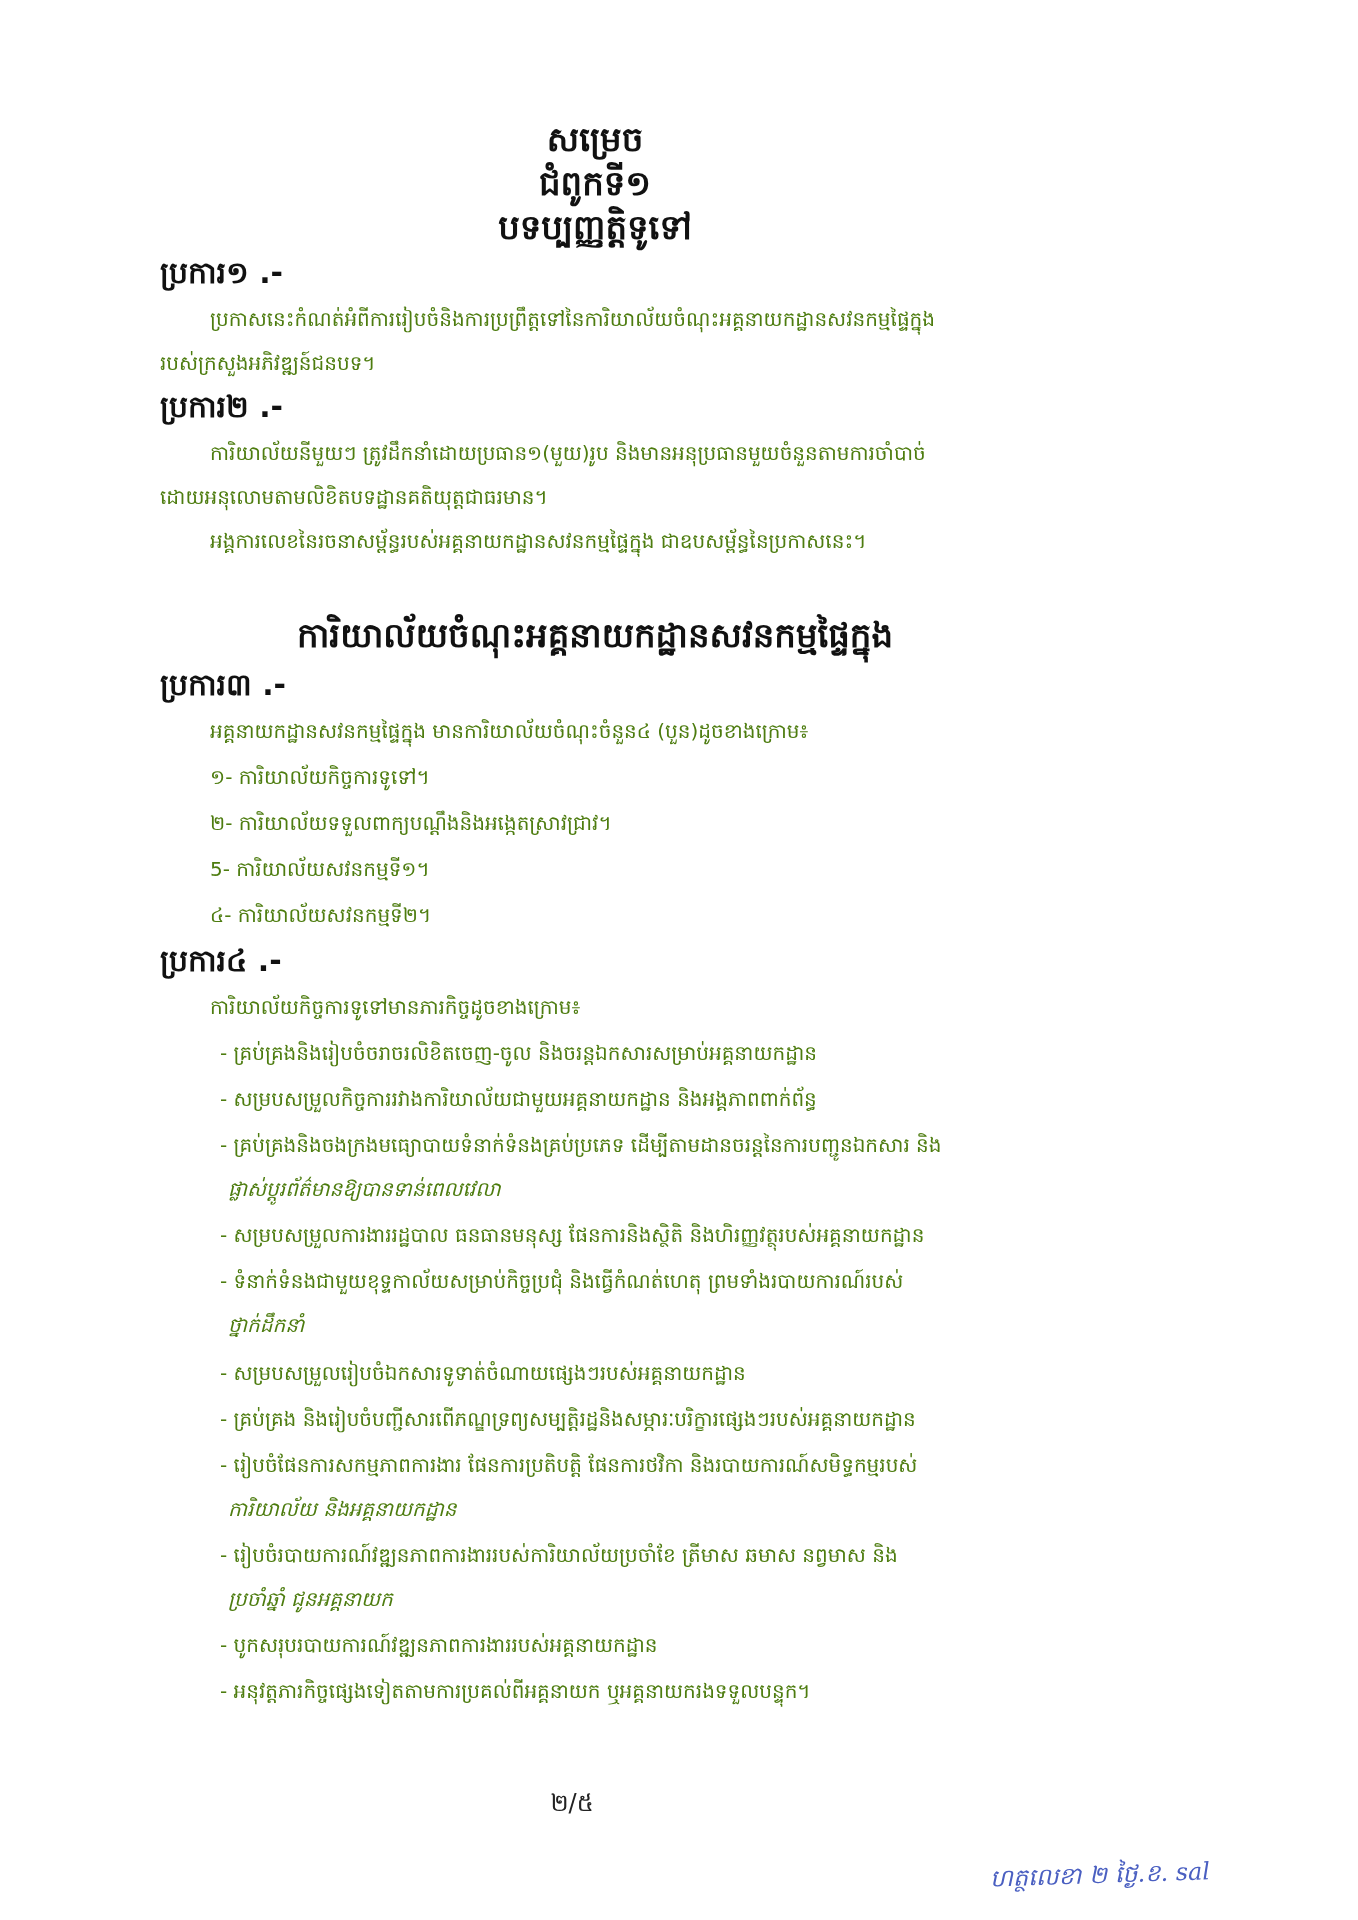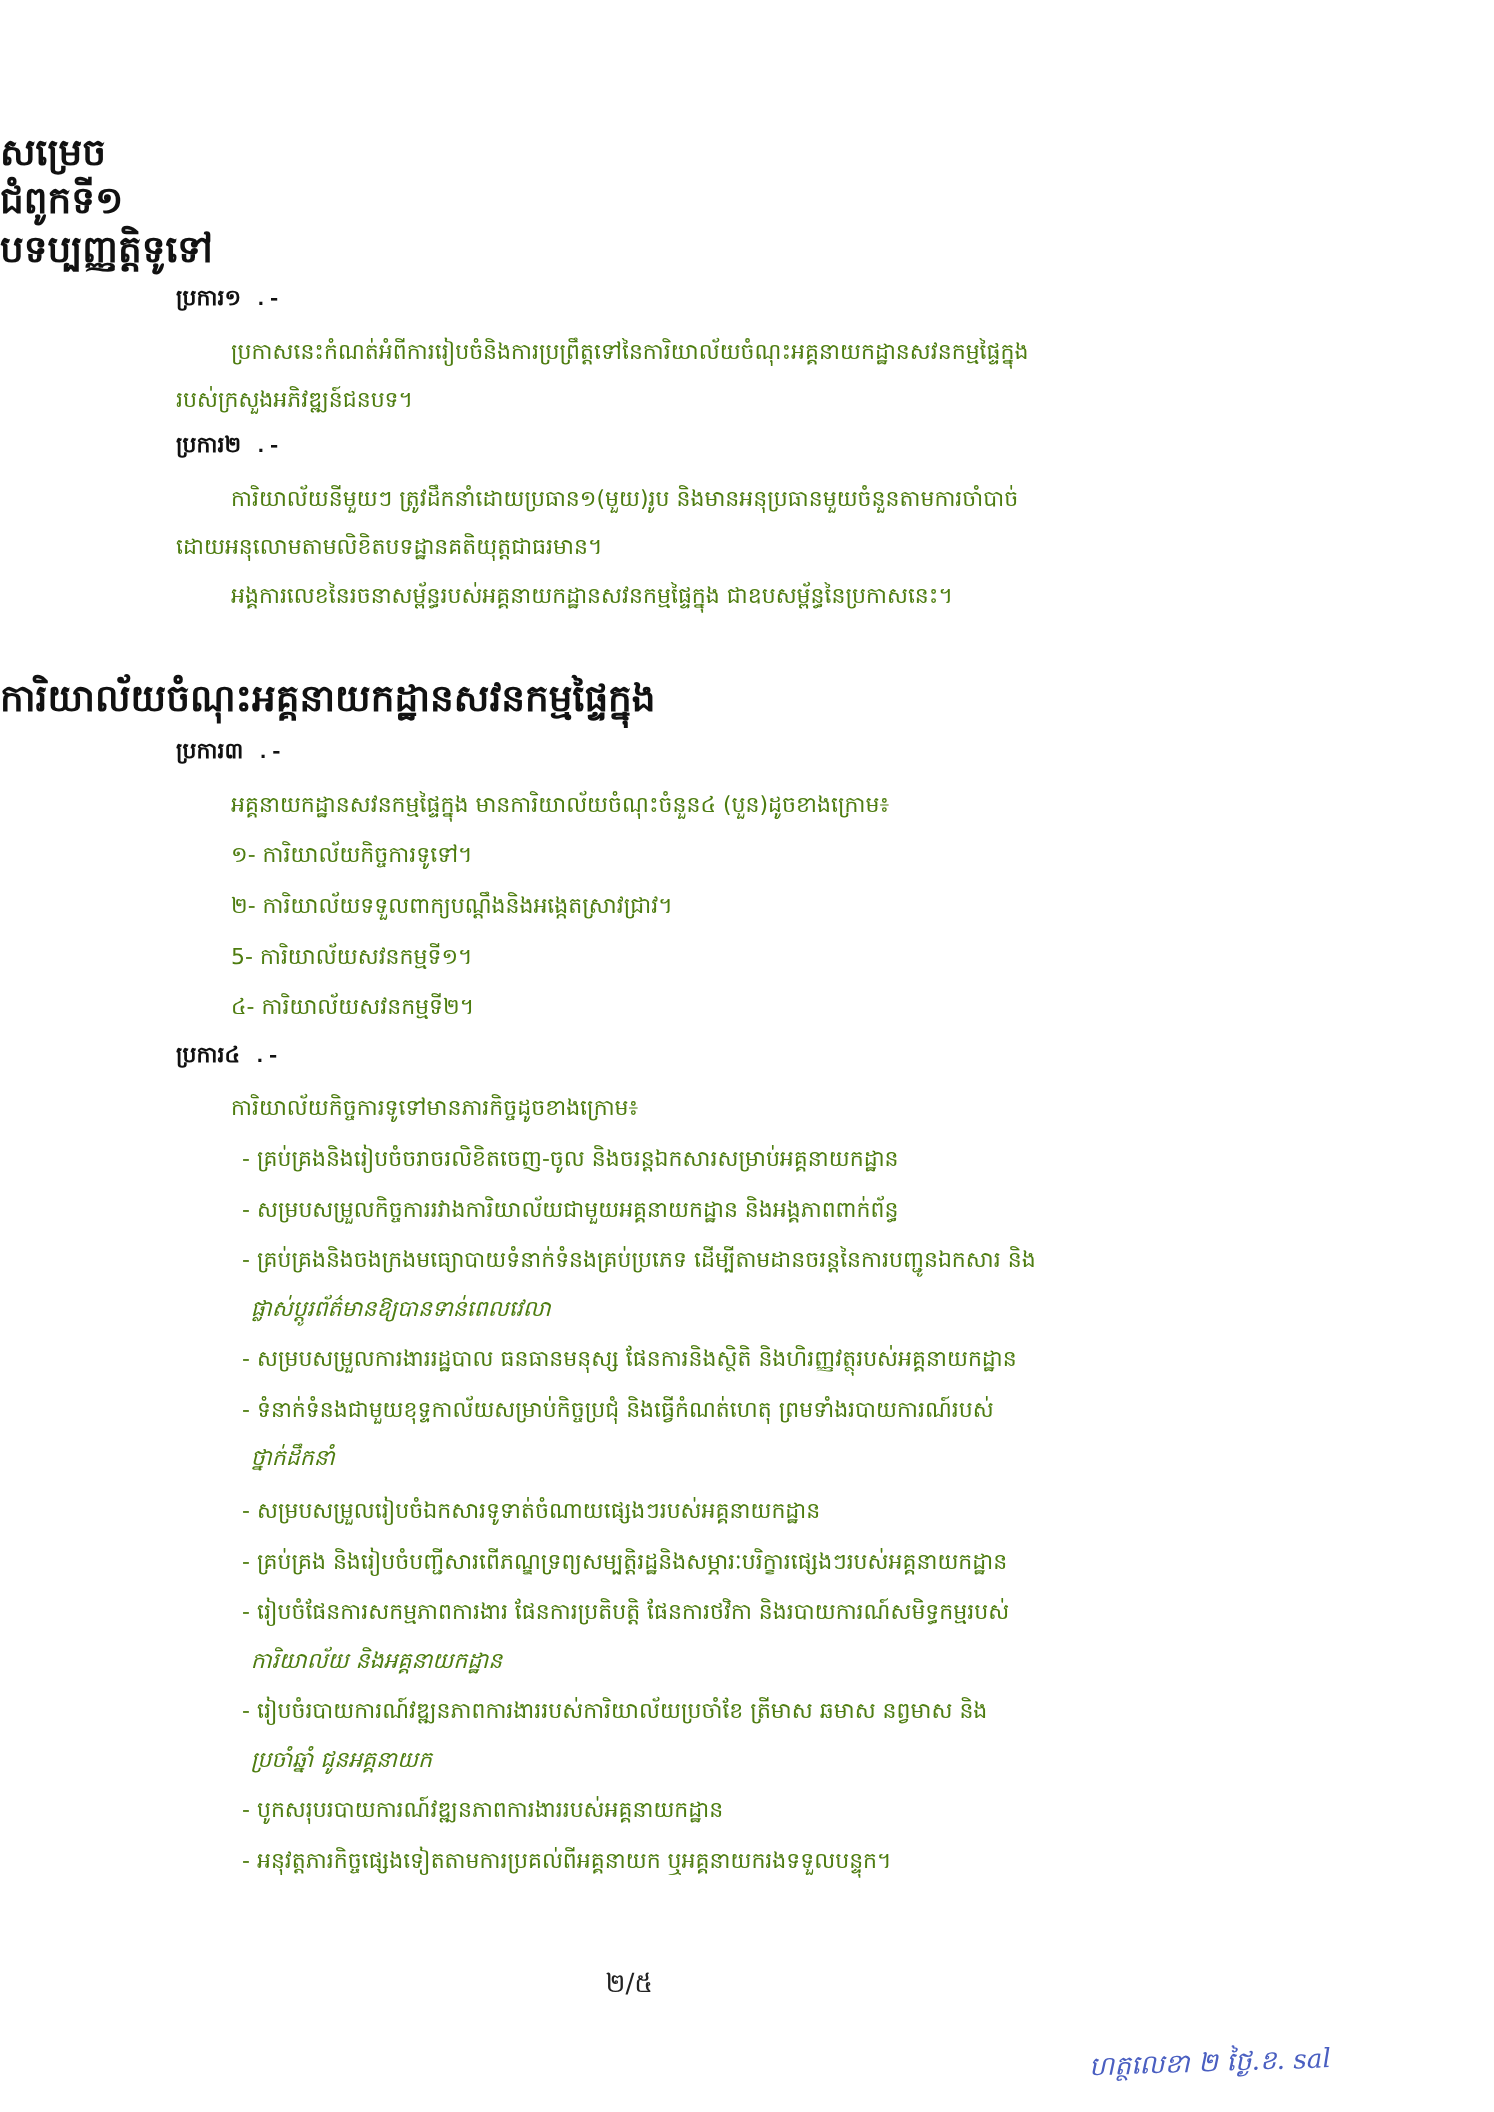--- a/index.html
+++ b/index.html
@@ -3,26 +3,26 @@
 <meta charset="utf-8">
 <style>
   html, body { margin: 0; padding: 0; background: #ffffff; }
   body {
     width: 1358px; height: 1920px; position: relative; overflow: hidden;
     font-family: "DejaVu Sans", "Liberation Sans", sans-serif;
     color: #1a1a1a;
   }
   .page { position: absolute; left: 0; top: 0; width: 1358px; height: 1920px; }
   .center-title {
-    position: absolute; left: 0; width: 1190px; 
+    position: absolute; left: 0; width: 1190px; text-align: center;
     font-weight: bold; font-size: 34px; line-height: 46px; color: #111;
   }
   .article {
-    position: absolute; left: 160px; font-weight: bold; font-size: 20px;
-    line-height: 42px; color: #111; font-family: Liberation Mono, monospace;
+    position: absolute; left: 160px; font-weight: bold; font-size: 30px;
+    line-height: 42px; color: #111;
   }
   .line {
     position: absolute; font-size: 20px; line-height: 42px; white-space: nowrap;
     color: #4d7c0f;
   }
   .indent { left: 210px; }
   .flush { left: 160px; }
   .bullet { left: 208px; margin-left: 12px; }
   .cont { left: 228px; font-style: italic; }
   .pagenum {

